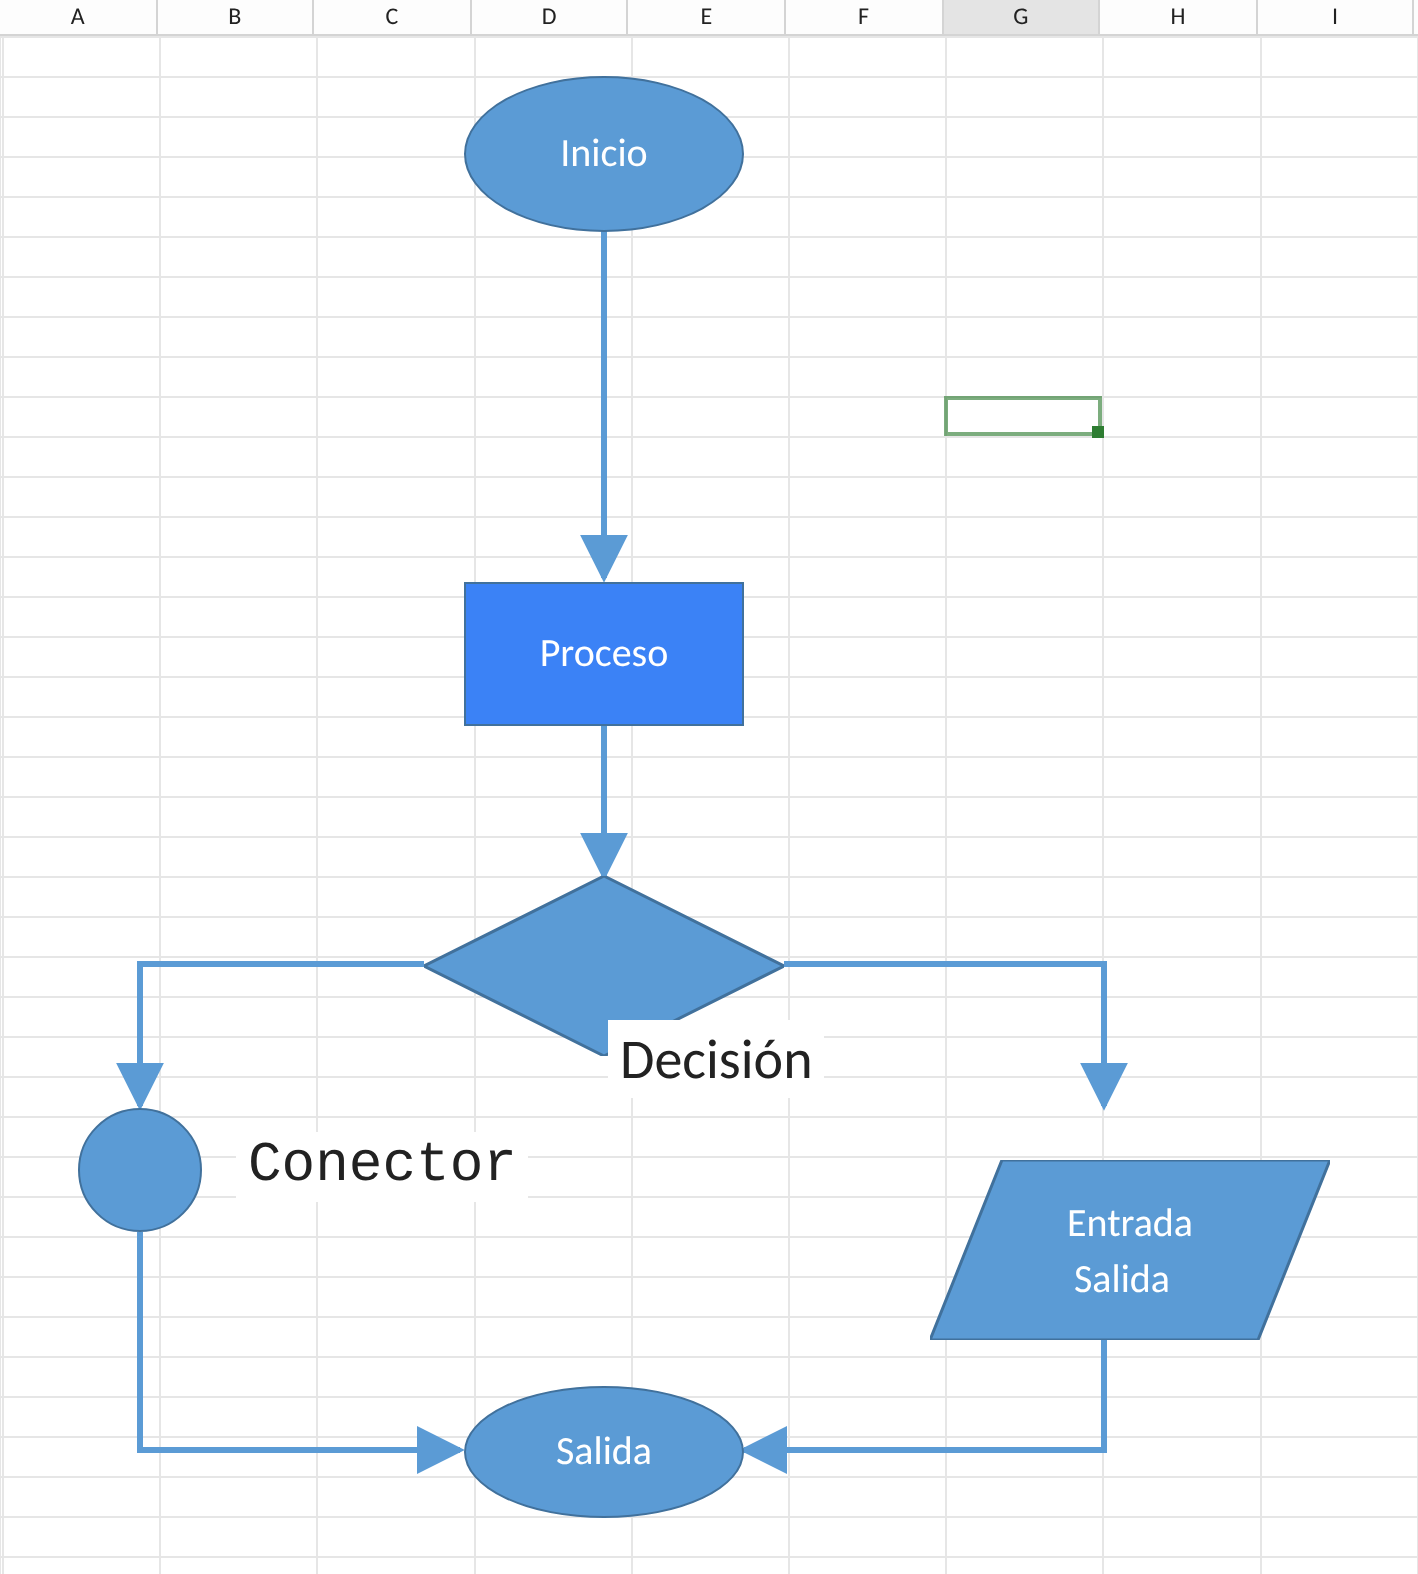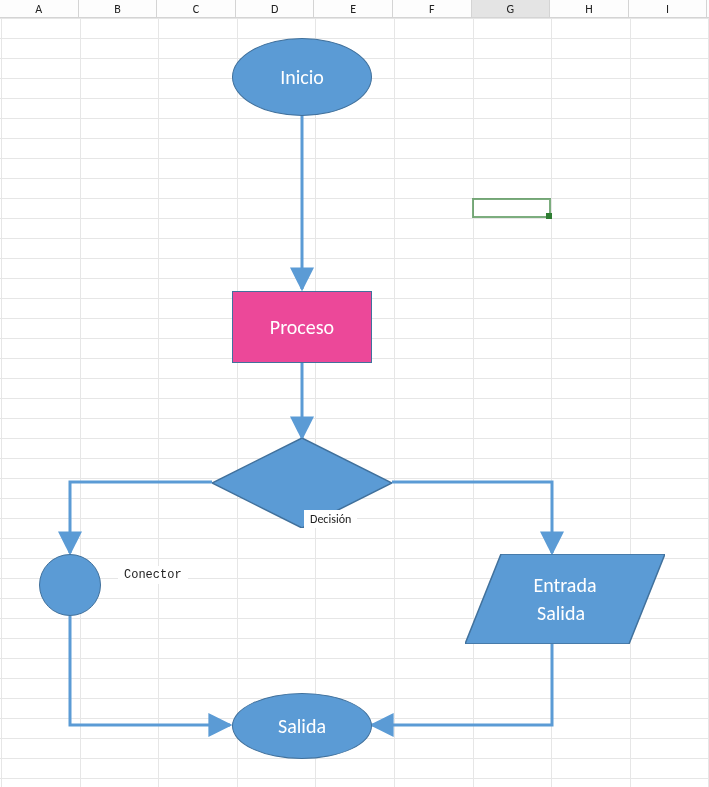--- a/index.html
+++ b/index.html
@@ -65,39 +65,39 @@
     justify-content: center;
     color: #fff;
     font-size: 20px;
   }
   .ellipse {
     background: #5b9bd5;
     border: 1.5px solid #41719c;
     border-radius: 50%;
   }
   .rect {
-    background: #ec4899;
+    background: #3b82f6;
     border: 1.5px solid #41719c;
   }
   .diamond {
     width: 0; height: 0;
     position: absolute;
   }
   .diamond svg { display:block; }
   .para svg { display:block; }
   .circle {
     background: #5b9bd5;
     border: 1.5px solid #41719c;
     border-radius: 50%;
   }
   .textlbl {
     position: absolute;
     background: #fff;
     color: #222;
-    font-size: 12px;
+    font-size: 28px;
     padding: 2px 6px;
   }
   
   svg.overlay {
     position: absolute;
     top: 0; left: 0;
     width: 709px;
     height: 787px;
     pointer-events: none;
   }
@@ -152,21 +152,21 @@
 <div class="diamond" style="left:212px; top:438px;">
   <svg width="180" height="90">
     <polygon points="90,0 180,45 90,90 0,45" fill="#5b9bd5" stroke="#41719c" stroke-width="1.5"></polygon>
   </svg>
 </div>
 <div class="textlbl" style="left:304px; top:510px;">Decisión</div>
 
 <div class="shape circle" style="left:39px; top:554px; width:62px; height:62px;"></div>
 <div class="textlbl" style="left:118px; top:566px;font-family:Liberation Mono, monospace;">Conector</div>
 
-<div class="para" style="position:absolute; left:465px; top:554px;text-align:right;">
+<div class="para" style="position:absolute; left:465px; top:580px;text-align:right;">
   <svg width="200" height="90">
     <polygon points="36,0 200,0 164,90 0,90" fill="#5b9bd5" stroke="#41719c" stroke-width="1.5"></polygon>
     <text x="100" y="38" text-anchor="middle" fill="#fff" font-size="20" font-family="Segoe UI,Calibri,Arial">Entrada</text>
     <text x="96" y="66" text-anchor="middle" fill="#fff" font-size="20" font-family="Segoe UI,Calibri,Arial">Salida</text>
   </svg>
 </div>
 
 <div class="shape ellipse" style="left:232px; top:693px; width:140px; height:66px;">
   <span>Salida</span>
 </div>

